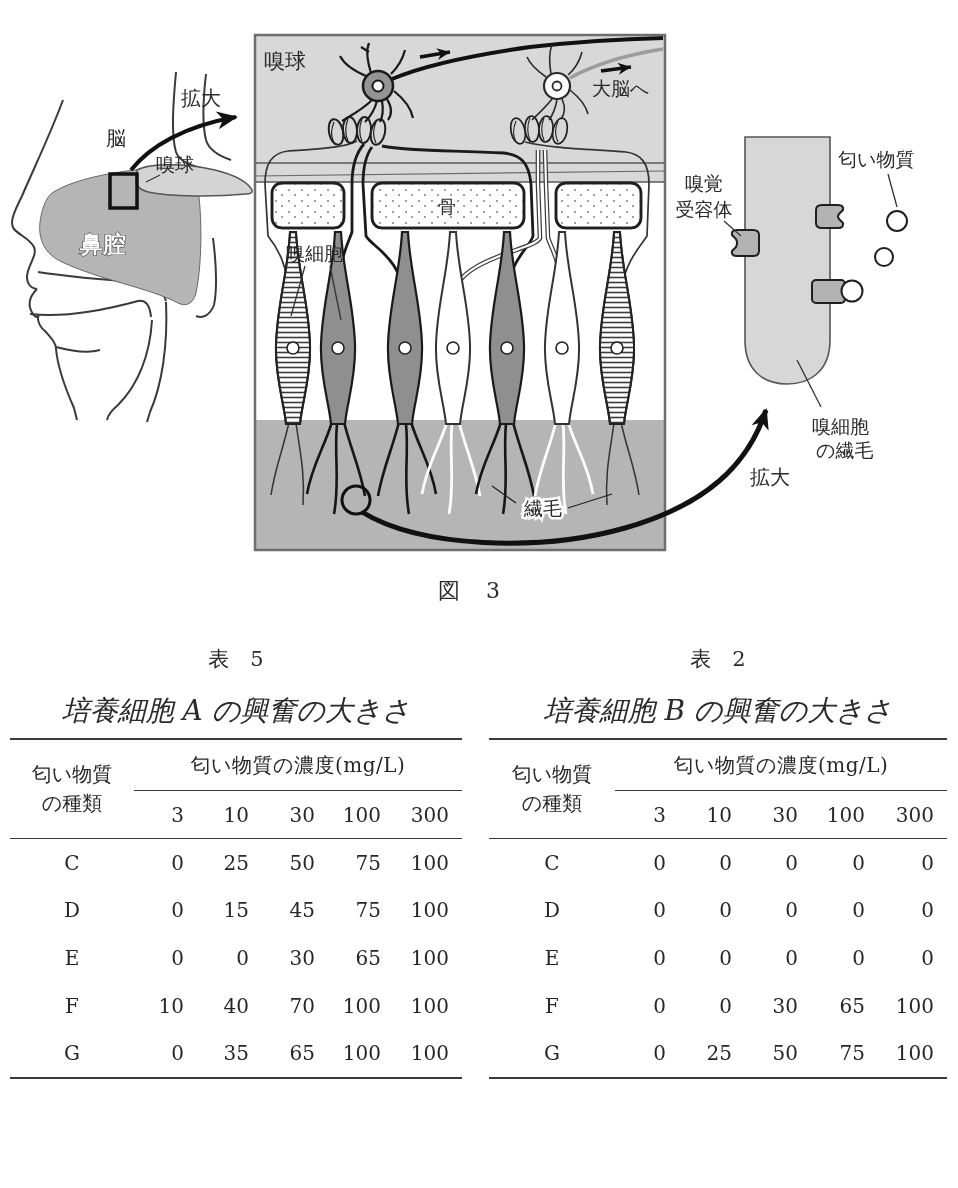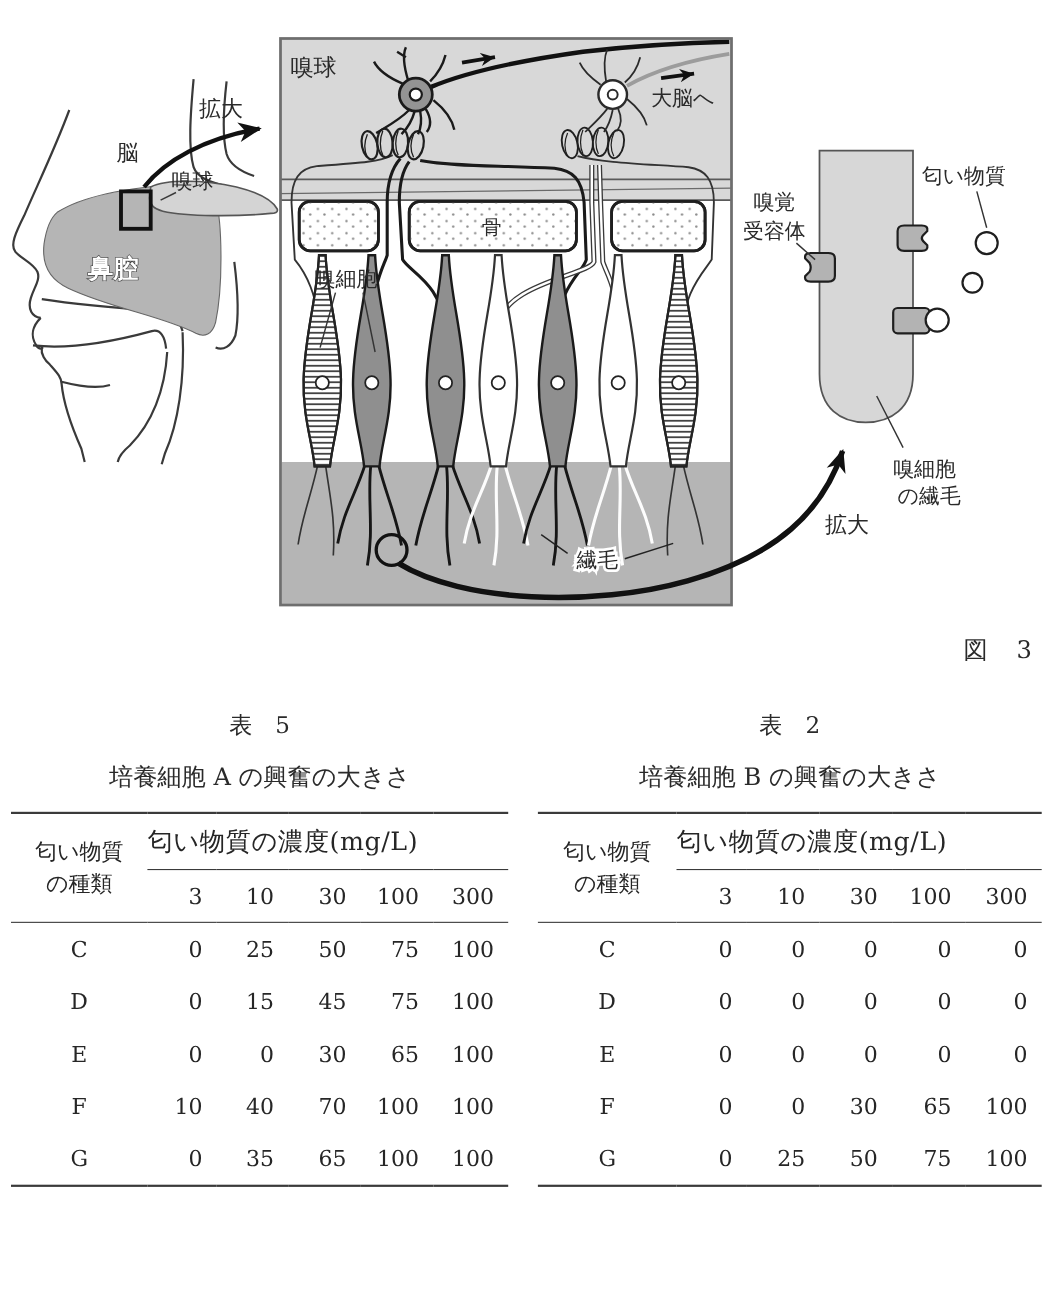--- a/index.html
+++ b/index.html
@@ -3,45 +3,45 @@
 <meta charset="utf-8">
 <style>
   html,body{margin:0;padding:0;background:#ffffff;}
   body{
     width:958px;height:1188px;position:relative;
     font-family:"DejaVu Serif","Liberation Serif",serif;
     color:#1f1f1f;
   }
   #figure-area{position:absolute;top:0;left:0;width:958px;height:575px;}
   #figure-caption{
-    position:absolute;top:576px;left:0;width:940px;text-align:right;
+    position:absolute;top:576px;left:0;width:940px;text-align:center;
     font-size:22px;letter-spacing:2px;color:#2a2a2a;
   }
   .table-block{position:absolute;}
   #table-block-a{left:10px;top:0;width:452px;}
   #table-block-b{left:489px;top:0;width:458px;}
   .tbl-label{position:absolute;top:645px;left:0;width:100%;text-align:center;font-size:21px;color:#2a2a2a;}
-  .tbl-title{position:absolute;top:692px;left:0;width:100%;text-align:center;font-size:22px;color:#2a2a2a;}
+  .tbl-title{position:absolute;top:692px;left:0;width:100%;text-align:center;font-size:28px;color:#2a2a2a;font-style:italic;}
   .data-table{
     position:absolute;top:738px;left:0;
     border-collapse:collapse;table-layout:fixed;
     border-top:2.2px solid #3a3a3a;border-bottom:2.2px solid #3a3a3a;
     font-size:20px;color:#262626;
   }
   #table-a{width:452px;}
   #table-b{width:458px;}
   .data-table th{font-weight:normal;padding:0;}
   .data-table td{padding:0;}
   .rowhead{
     text-align:center;vertical-align:middle;line-height:1.45;
     border-bottom:1.6px solid #3a3a3a;font-size:20px;
   }
   .grouphead{
-    height:50px;text-align:left;vertical-align:middle;
-    border-bottom:1.6px solid #3a3a3a;font-size:23px;letter-spacing:0.5px;
+    height:50px;text-align:center;vertical-align:middle;
+    border-bottom:1.6px solid #3a3a3a;font-size:20px;letter-spacing:0.5px;
   }
   .conc-row th{
     height:47px;text-align:right;padding-right:13px;vertical-align:middle;
     border-bottom:1.6px solid #3a3a3a;
   }
   .data-table tbody td{height:47.6px;text-align:right;padding-right:13px;vertical-align:middle;}
   .data-table tbody td.sub{text-align:center;padding-right:0;}
   #note-block{
     position:absolute;left:73px;top:1096px;width:830px;
     font-size:19px;line-height:37px;color:#222;letter-spacing:0.3px;

